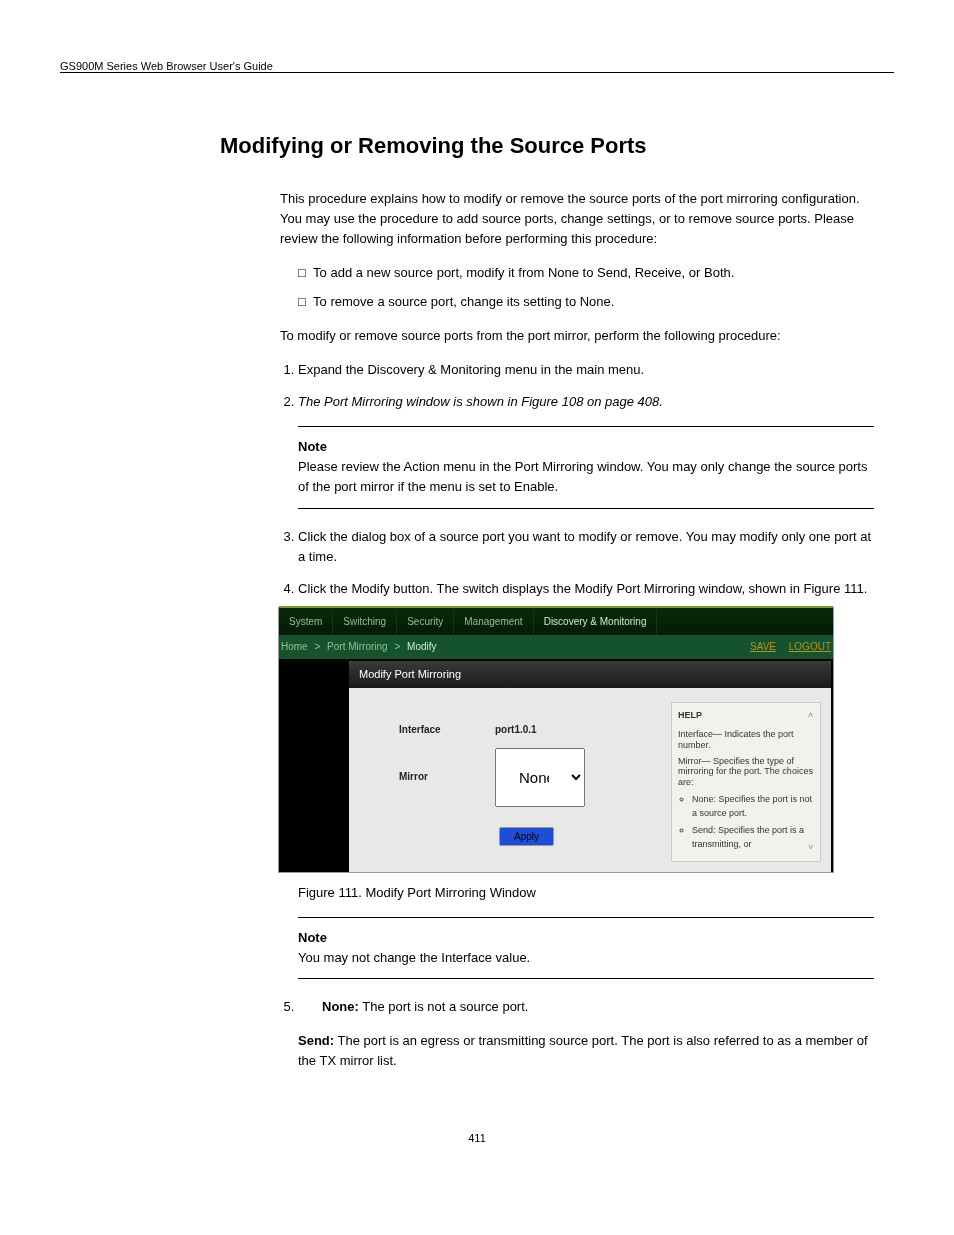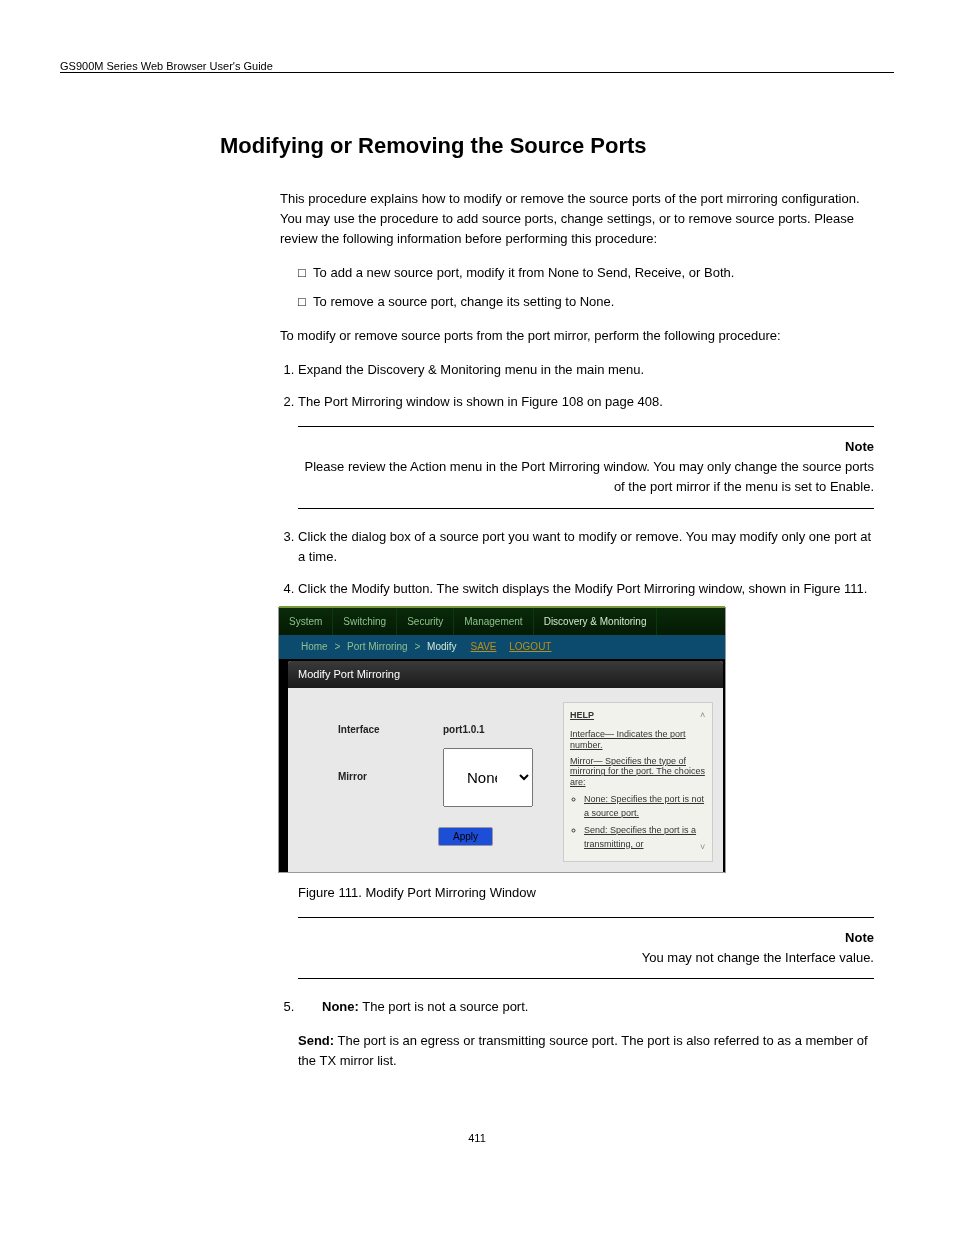--- a/index.html
+++ b/index.html
@@ -37,49 +37,49 @@
   .body-text ol {
     margin-left: 18px;
     margin-bottom: 14px;
   }
   .body-text ol li { margin-bottom: 12px; }
   .note-block {
     border-top: 1px solid #000;
     border-bottom: 1px solid #000;
     padding: 10px 0;
     margin: 12px 0 18px 0;
-    text-align: right;
   }
   .note-block .note-label { font-weight: bold; display: inline; }
   .figure-caption { margin: 10px 0 12px 0; }
   .screenshot {
-    width: 448px;
+    width: 556px;
     margin: 8px 0 10px -20px;
     border: 1px solid #999;
     background: #000;
     font-size: 10px;
   }
   .ss-tabs {
     display: flex;
     background: linear-gradient(#0a2a0a, #041a04);
   }
   .ss-tab {
     padding: 6px 10px;
     color: #8cc08c;
     font-size: 10px;
     border-right: 1px solid #0a3a0a;
     cursor: pointer;
   }
   .ss-tab.active { color: #cfe8cf; }
   .ss-breadcrumb {
-    background: #0c4a6e;
+    background: #14532d;
     color: #8cc08c;
-    padding: 4px 22px;
-    font-size: 10px;
-    display: flex;
+    padding: 4px 2px;
+    font-size: 10px;
+    display: flex;
+    justify-content: space-between;
     align-items: center;
   }
   .ss-breadcrumb .bc-left span { margin-right: 4px; }
   .ss-breadcrumb .bc-right a {
     color: #b8901a;
     text-decoration: underline;
     margin-left: 10px;
     font-size: 10px;
   }
   .ss-body {
@@ -101,21 +101,21 @@
     padding: 5px 10px;
     font-size: 11px;
     border-radius: 3px 3px 0 0;
   }
   .ss-content {
     display: flex;
     padding: 34px 10px 10px 50px;
     gap: 30px;
   }
   .ss-form { flex: 1; font-size: 10px; color: #222; }
-  .ss-row { display: flex; gap: 45px; margin-bottom: 10px; align-items: center; }
+  .ss-row { display: flex; gap: 36px; margin-bottom: 10px; align-items: center; }
   .ss-row .lbl { width: 60px; font-weight: bold; }
   .ss-row .val { font-weight: bold; }
   .ss-select { font-size: 15px; padding: 19px; width: 90px; text-align: right; }
   .ss-apply {
     margin: 10px 0 0 100px;
     padding: 3px 14px;
     font-size: 10px;
     background: #1d4ed8;
     border: 1px solid #999;
     border-radius: 2px;
@@ -123,21 +123,20 @@
   }
   .ss-help {
     width: 150px;
     background: #f2f2ec;
     border: 1px solid #ccc;
     padding: 6px;
     font-size: 9px;
     color: #333;
     margin-top: -20px;
     position: relative;
-    text-decoration: underline;
   }
   .ss-help-title { font-weight: bold; margin-bottom: 6px; display:flex; justify-content:space-between; }
   .ss-help p { margin-bottom: 5px; line-height: 1.2; }
   .ss-help ul { margin-left: 14px; }
   .ss-help ul li { margin-bottom: 3px; }
   .ss-help-scroll {
     position: absolute;
     right: 2px;
     top: 6px;
     bottom: 6px;
@@ -174,21 +173,21 @@
     <p>This procedure explains how to modify or remove the source ports of the port mirroring configuration. You may use the procedure to add source ports, change settings, or to remove source ports. Please review the following information before performing this procedure:</p>
     <ul style="list-style:none; margin-left:18px; margin-bottom:14px;">
       <li style="margin-bottom:8px;">□&nbsp;&nbsp;<span>To add a new source port, modify it from None to Send, Receive, or Both.</span></li>
       <li>□&nbsp;&nbsp;<span>To remove a source port, change its setting to None.</span></li>
     </ul>
     <p>To modify or remove source ports from the port mirror, perform the following procedure:</p>
 
     <ol>
       <li>Expand the Discovery &amp; Monitoring menu in the main menu.</li>
       <li>
-        <p style="margin-top:5px;">The Port Mirroring window is shown in Figure 108 on page 408.</p>
+        <p style="margin-top:5px;font-style:italic;">The Port Mirroring window is shown in Figure 108 on page 408.</p>
         <div class="note-block">
           <span class="note-label">Note</span><br>
           <span>Please review the Action menu in the Port Mirroring window. You may only change the source ports of the port mirror if the menu is set to Enable.</span>
         </div>
       </li>
       <li>Click the dialog box of a source port you want to modify or remove. You may modify only one port at a time.</li>
       <li>
         <span>Click the Modify button. The switch displays the Modify Port Mirroring window, shown in Figure 111.</span>
 
         

